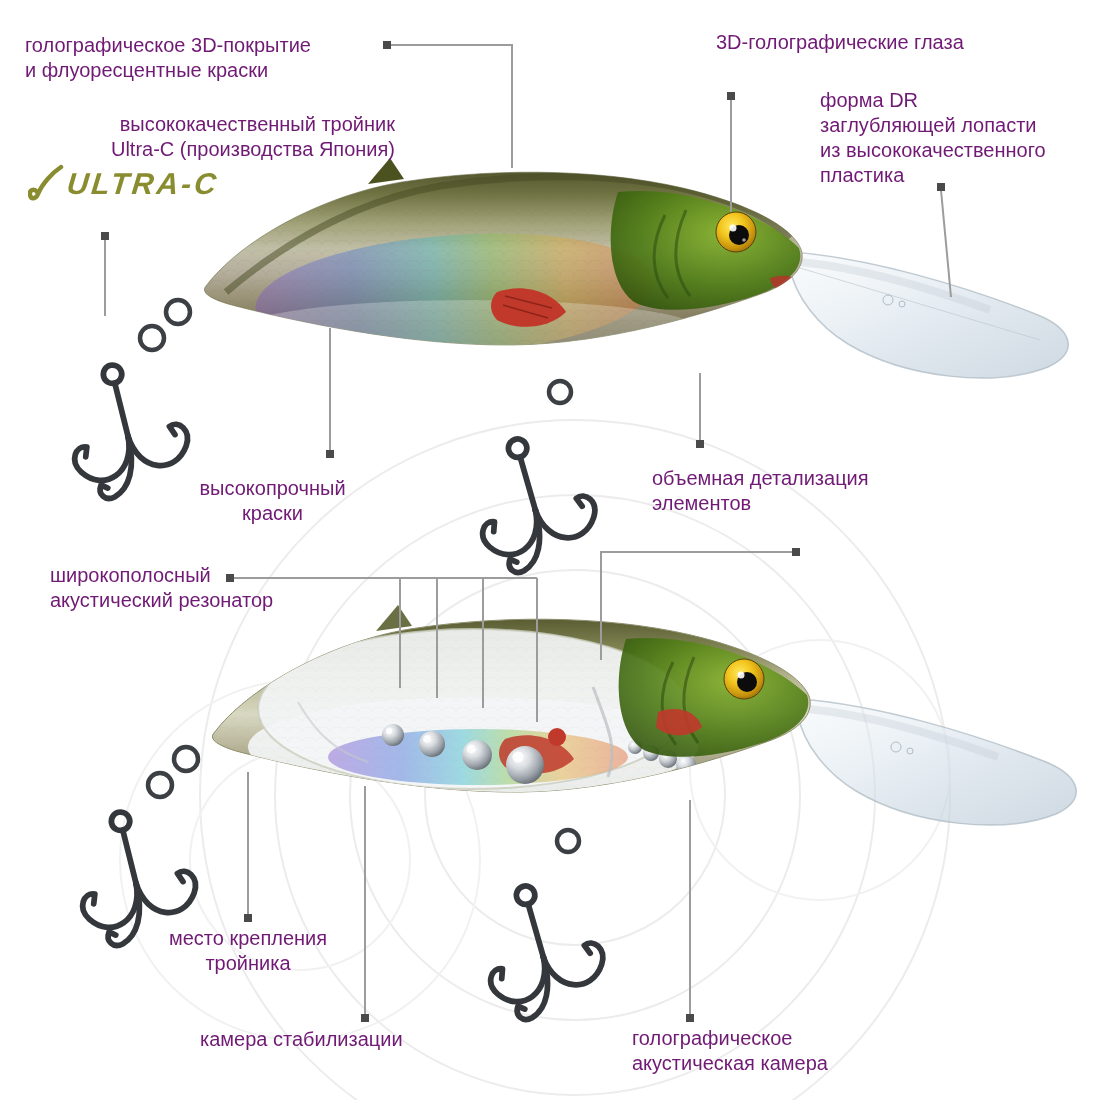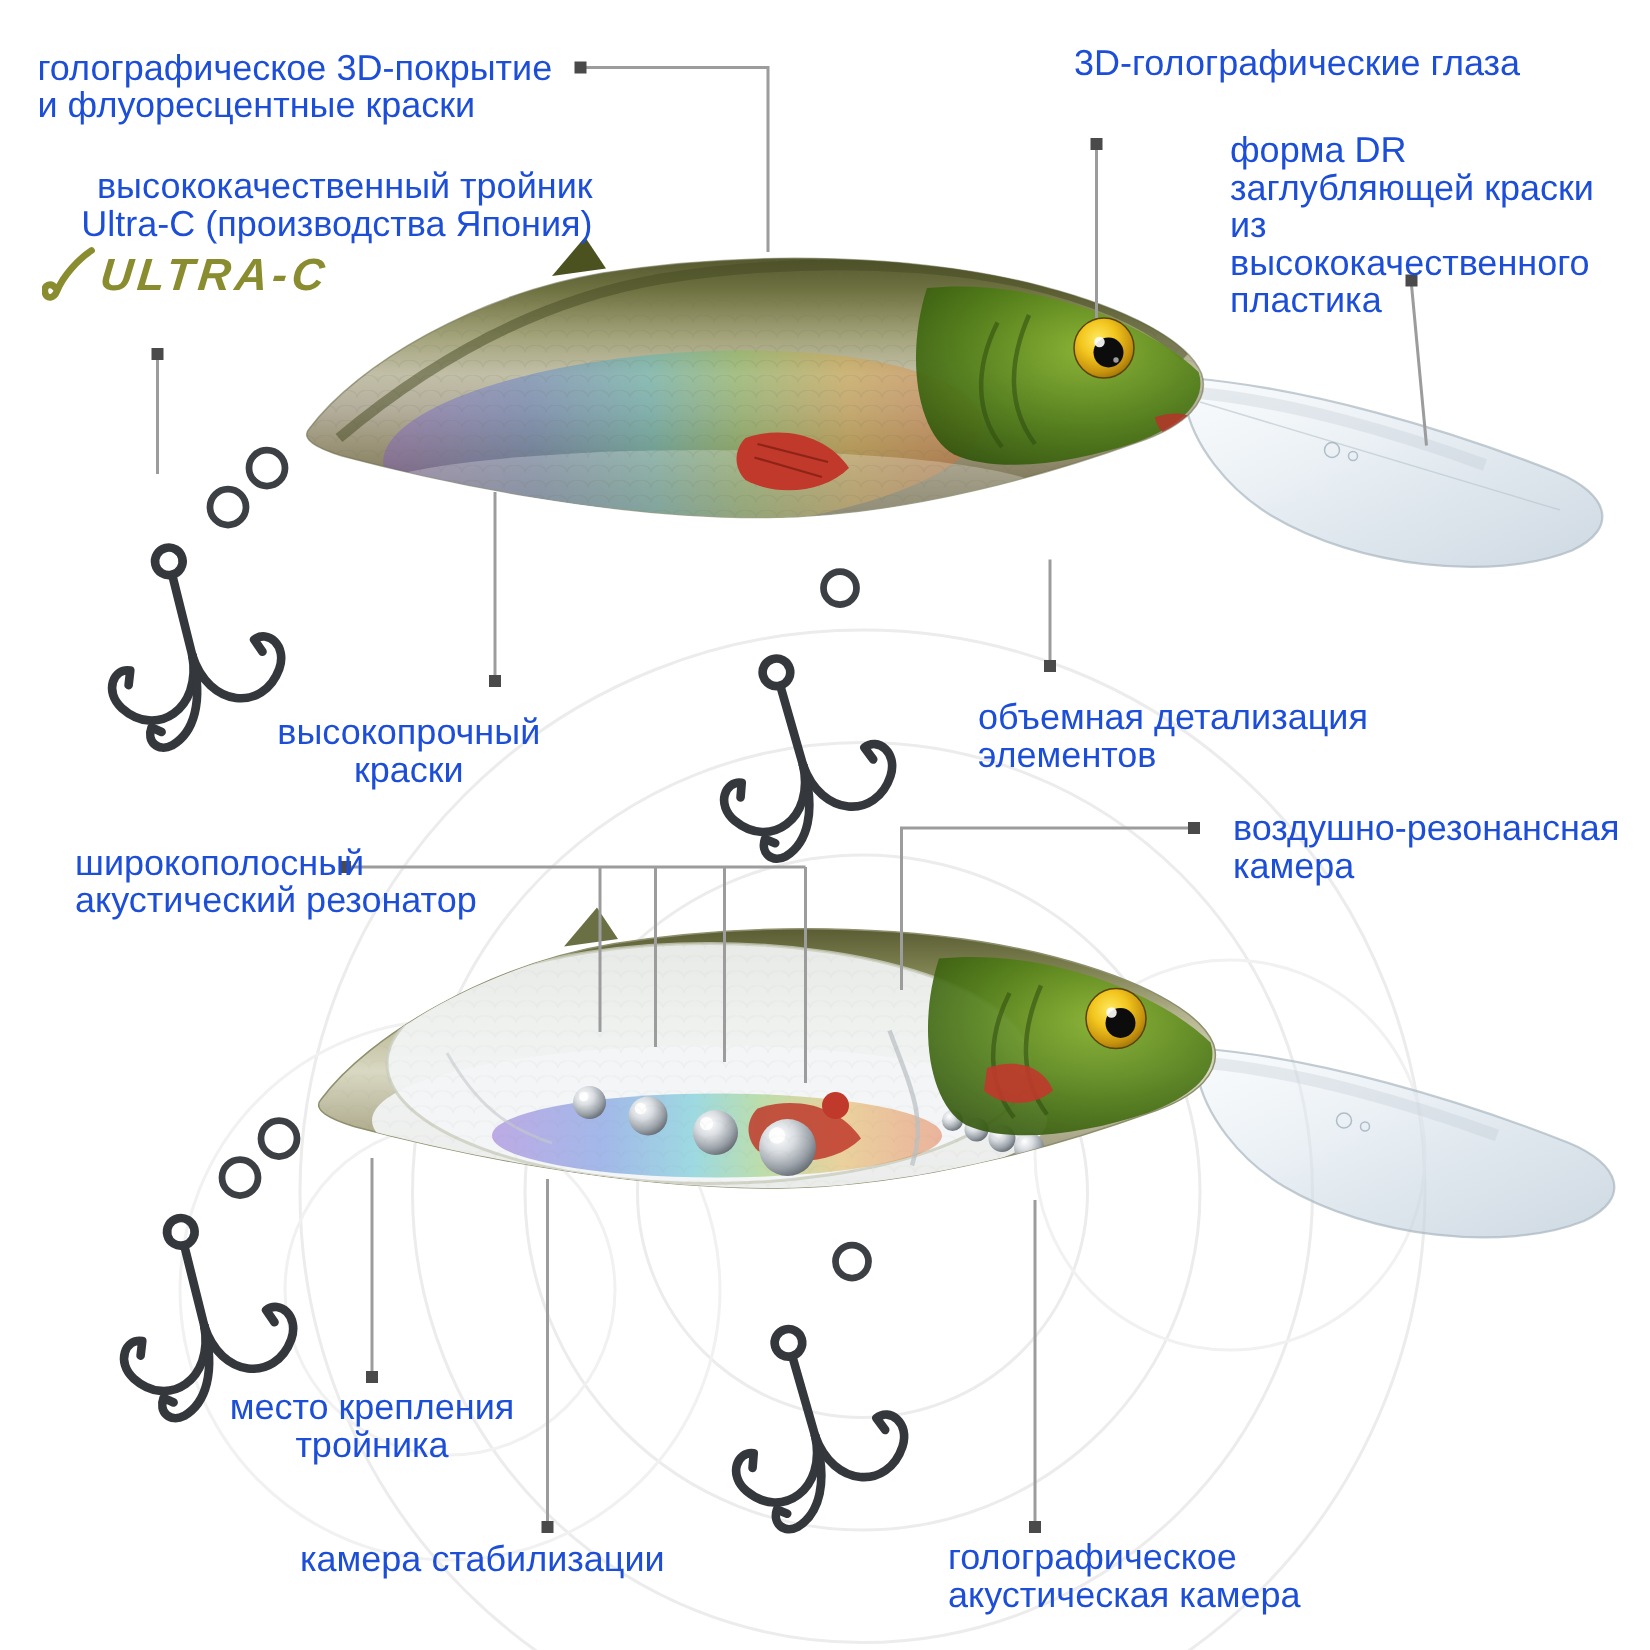--- a/index.html
+++ b/index.html
@@ -1,19 +1,19 @@
 <!DOCTYPE html>
 <html><head>
 <meta charset="utf-8">
 <style>
   html,body{margin:0;padding:0;background:#ffffff;}
   .stage{position:relative;width:1100px;height:1100px;overflow:hidden;
          font-family:"Liberation Sans",sans-serif;background:#ffffff;}
   .stage svg.scene{position:absolute;left:0;top:0;}
-  .label{position:absolute;font-size:24px;line-height:25px;color:#1d4ed8;
+  .label{position:absolute;font-size:20px;line-height:25px;color:#701a75;
          white-space:pre-line;}
   .center{text-align:center;}
   .logo{position:absolute;left:28px;top:164px;display:flex;align-items:center;gap:3px;}
   .logo-text{font-style:italic;font-weight:bold;font-size:30px;color:#8a8d2f;
              letter-spacing:3px;transform:skewX(-6deg);}
   .callout{stroke:#9c9c9c;stroke-width:2;fill:none;}
   .mk{fill:#4a4a4a;stroke:none;}
   .hk{fill:none;stroke:#34373b;stroke-width:5;stroke-linecap:round;stroke-linejoin:round;}
   .ring{fill:none;stroke:#3c3f43;stroke-width:4.5;}
   .wave{fill:none;stroke:#ececec;stroke-width:2;}
@@ -264,21 +264,21 @@
       </g>
     </g>
   </svg>
 
   <div class="label" style="left:25px;top:33px;width:370px;">голографическое 3D-покрытие
 и флуоресцентные краски</div>
 
   <div class="label" style="left:716px;top:30px;width:320px;">3D-голографические глаза</div>
 
   <div class="label" style="left:820px;top:88px;width:270px;">форма DR
-заглубляющей краски
+заглубляющей лопасти
 из высококачественного
 пластика</div>
 
   <div class="label" style="left:25px;top:112px;width:370px;text-align:right;">высококачественный тройник
 Ultra-C (производства Япония)</div>
 
   <div class="logo">
     <svg width="36" height="40" viewBox="0 0 36 40">
       <path d="M33,3 C24,9 14,20 10,30 C8,35 3,36 2,31 C1,26 6,24 9,28" fill="none" stroke="#8a8d2f" stroke-width="4.5" stroke-linecap="round"></path>
     </svg>
@@ -287,22 +287,20 @@
 
   <div class="label center" style="left:165px;top:476px;width:215px;">высокопрочный
 краски</div>
 
   <div class="label" style="left:652px;top:450px;width:280px;margin-top:16px;">объемная детализация
 элементов</div>
 
   <div class="label" style="left:18px;top:563px;width:290px;margin-left:32px;">широкополосный
 акустический резонатор</div>
 
-  <div class="label" style="left:822px;top:540px;width:270px;">воздушно-резонансная
-камера</div>
 
   <div class="label center" style="left:138px;top:926px;width:220px;">место крепления
 тройника</div>
 
   <div class="label" style="left:200px;top:1027px;width:260px;">камера стабилизации</div>
 
   <div class="label" style="left:632px;top:1026px;width:300px;">голографическое
 акустическая камера</div>
 
 </div>

